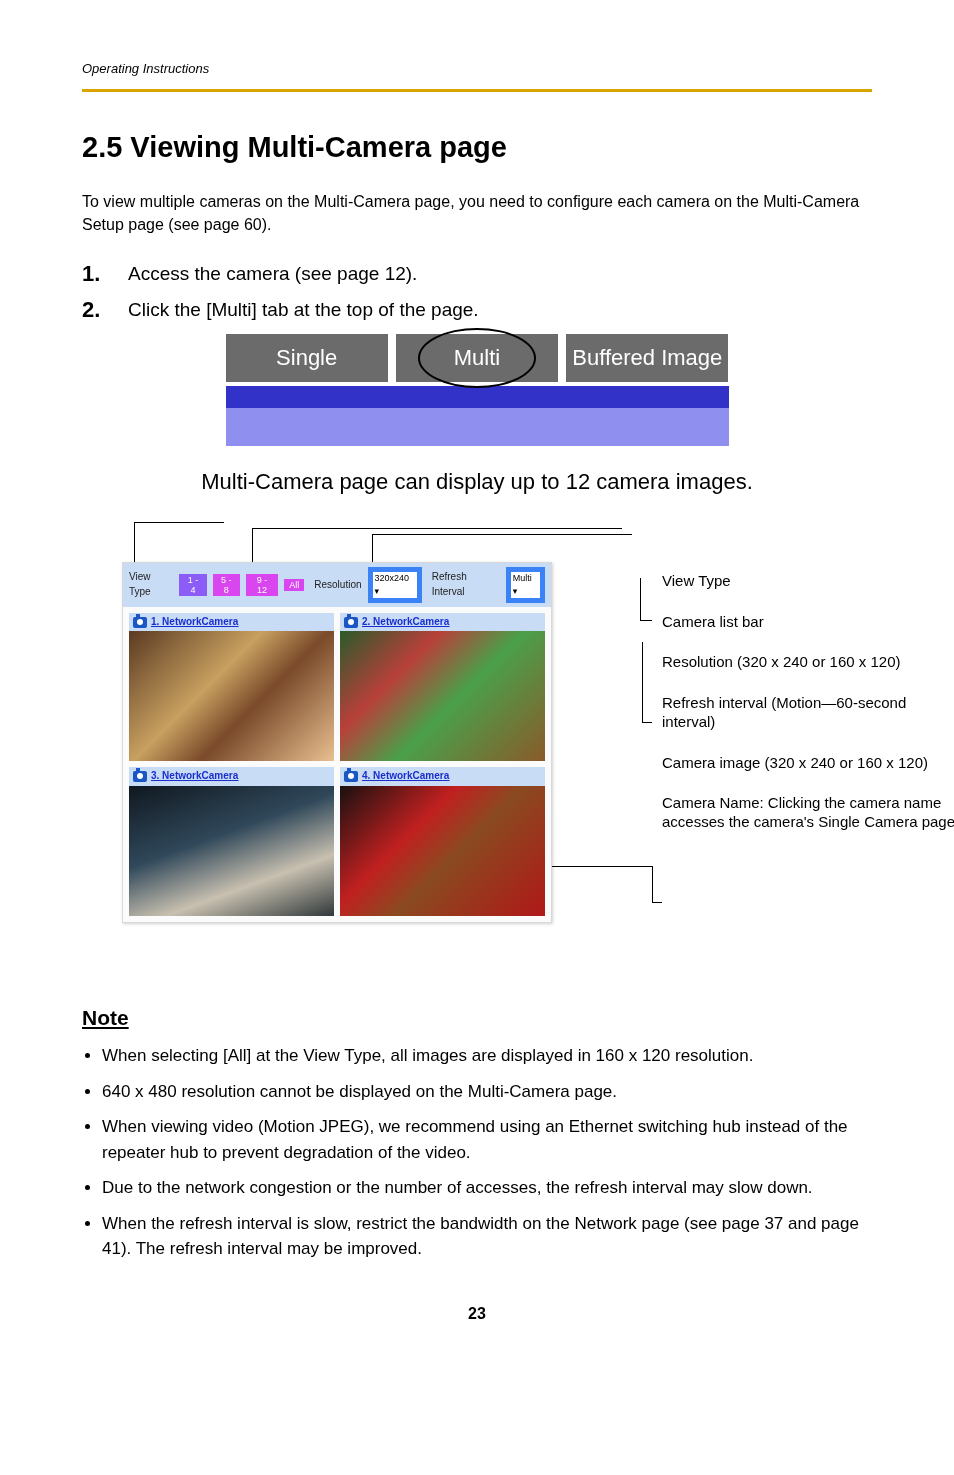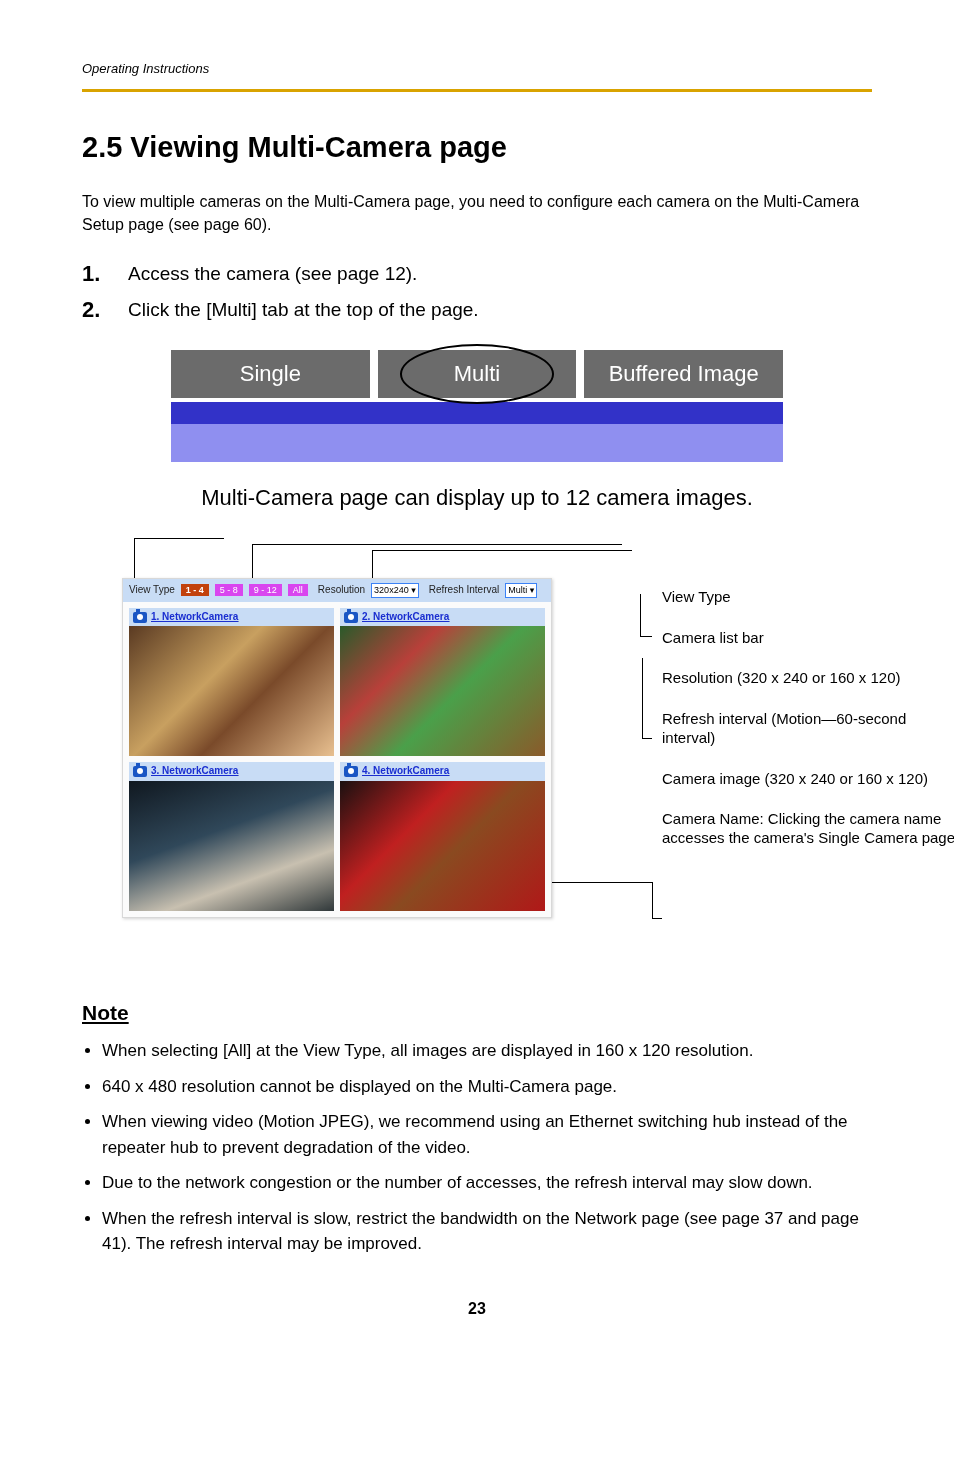--- a/index.html
+++ b/index.html
@@ -15,21 +15,21 @@
   .header-row { display: flex; justify-content: space-between; align-items: flex-end; font-size: 13px; }
   .header-row .left { font-style: italic; }
   .header-row .right { }
   .gold-rule { border: none; border-top: 3px solid #d9a300; margin: 10px 0 0 0; }
   .section-num { font-size: 29px; font-weight: bold; margin-top: 34px; }
   .intro { margin-top: 22px; }
   .steps { margin-top: 22px; }
   .step-row { display: flex; margin-top: 4px; }
   .step-num { width: 46px; font-size: 22px; font-weight: bold; }
   .step-txt { font-size: 19px; padding-top: 2px; }
-  .tab-figure { margin: 24px auto 0 auto; width: 612px; }
+  .tab-figure { margin: 8px auto 0 auto; width: 503px; }
   .tabbar { display: flex; gap: 8px; }
   .tab {
     flex: 1;
     background: #6b6b6b;
     color: #fff;
     font-family: "Comic Sans MS", cursive, sans-serif;
     font-size: 22px;
     text-align: center;
     padding: 8px 0;
   }
@@ -63,23 +63,23 @@
   .cn-v { top: 344px; left: 530px; width: 1px; height: 36px; }
   .cn-h2{ top: 380px; left: 530px; width: 10px; height: 1px; }
 
   .callouts { position: absolute; left: 540px; top: 50px; width: 300px; font-size: 15px; }
   .callouts > div { margin-bottom: 22px; line-height: 1.25; }
 
   .panel { width: 430px; background: #fbfbfb; border: 1px solid #d8d8d8; box-shadow: 1px 1px 3px rgba(0,0,0,0.18); position: relative; top: 40px; }
   .panel-top { background: #c8dcf5; font-size: 10px; padding: 4px 6px; display: flex; align-items: center; gap: 6px; }
   .vt-label { color: #222; }
   .vt-btn { background: #d946ef; color: #fff; padding: 1px 5px; font-size: 9px; border: none; }
-  .vt-btn.active { background: #c2410c; font-weight: bold; }
+  .vt-btn.active { background: #8b5cf6; }
   .sel-label { color: #222; margin-left: 4px; }
-  .mini-select { font-size: 9px; background: #fff; border: 1px solid #3b82f6; padding: 0 2px; }
+  .mini-select { font-size: 9px; background: #fff; border: 5px solid #3b82f6; padding: 0 2px; }
   .grid { display: grid; grid-template-columns: 1fr 1fr; gap: 6px; padding: 6px; }
   .cell { }
   .cell-head { background: #c8dcf5; font-size: 10px; padding: 2px 4px; display: flex; align-items: center; gap: 4px; text-decoration: underline; }
   .cam-ico {
     display: inline-block; width: 14px; height: 11px; background: #1a56c4; border-radius: 2px; position: relative;
   }
   .cam-ico::before { content: ""; position: absolute; left: 3px; top: -3px; width: 4px; height: 3px; background: #1a56c4; }
   .cam-ico::after { content: ""; position: absolute; left: 4px; top: 2px; width: 6px; height: 6px; background: #fff; border-radius: 50%; }
   .cam-link { color: #1a2ed0; text-decoration: underline; font-weight: bold; cursor: pointer; }
   .thumb { width: 100%; height: 130px; }

